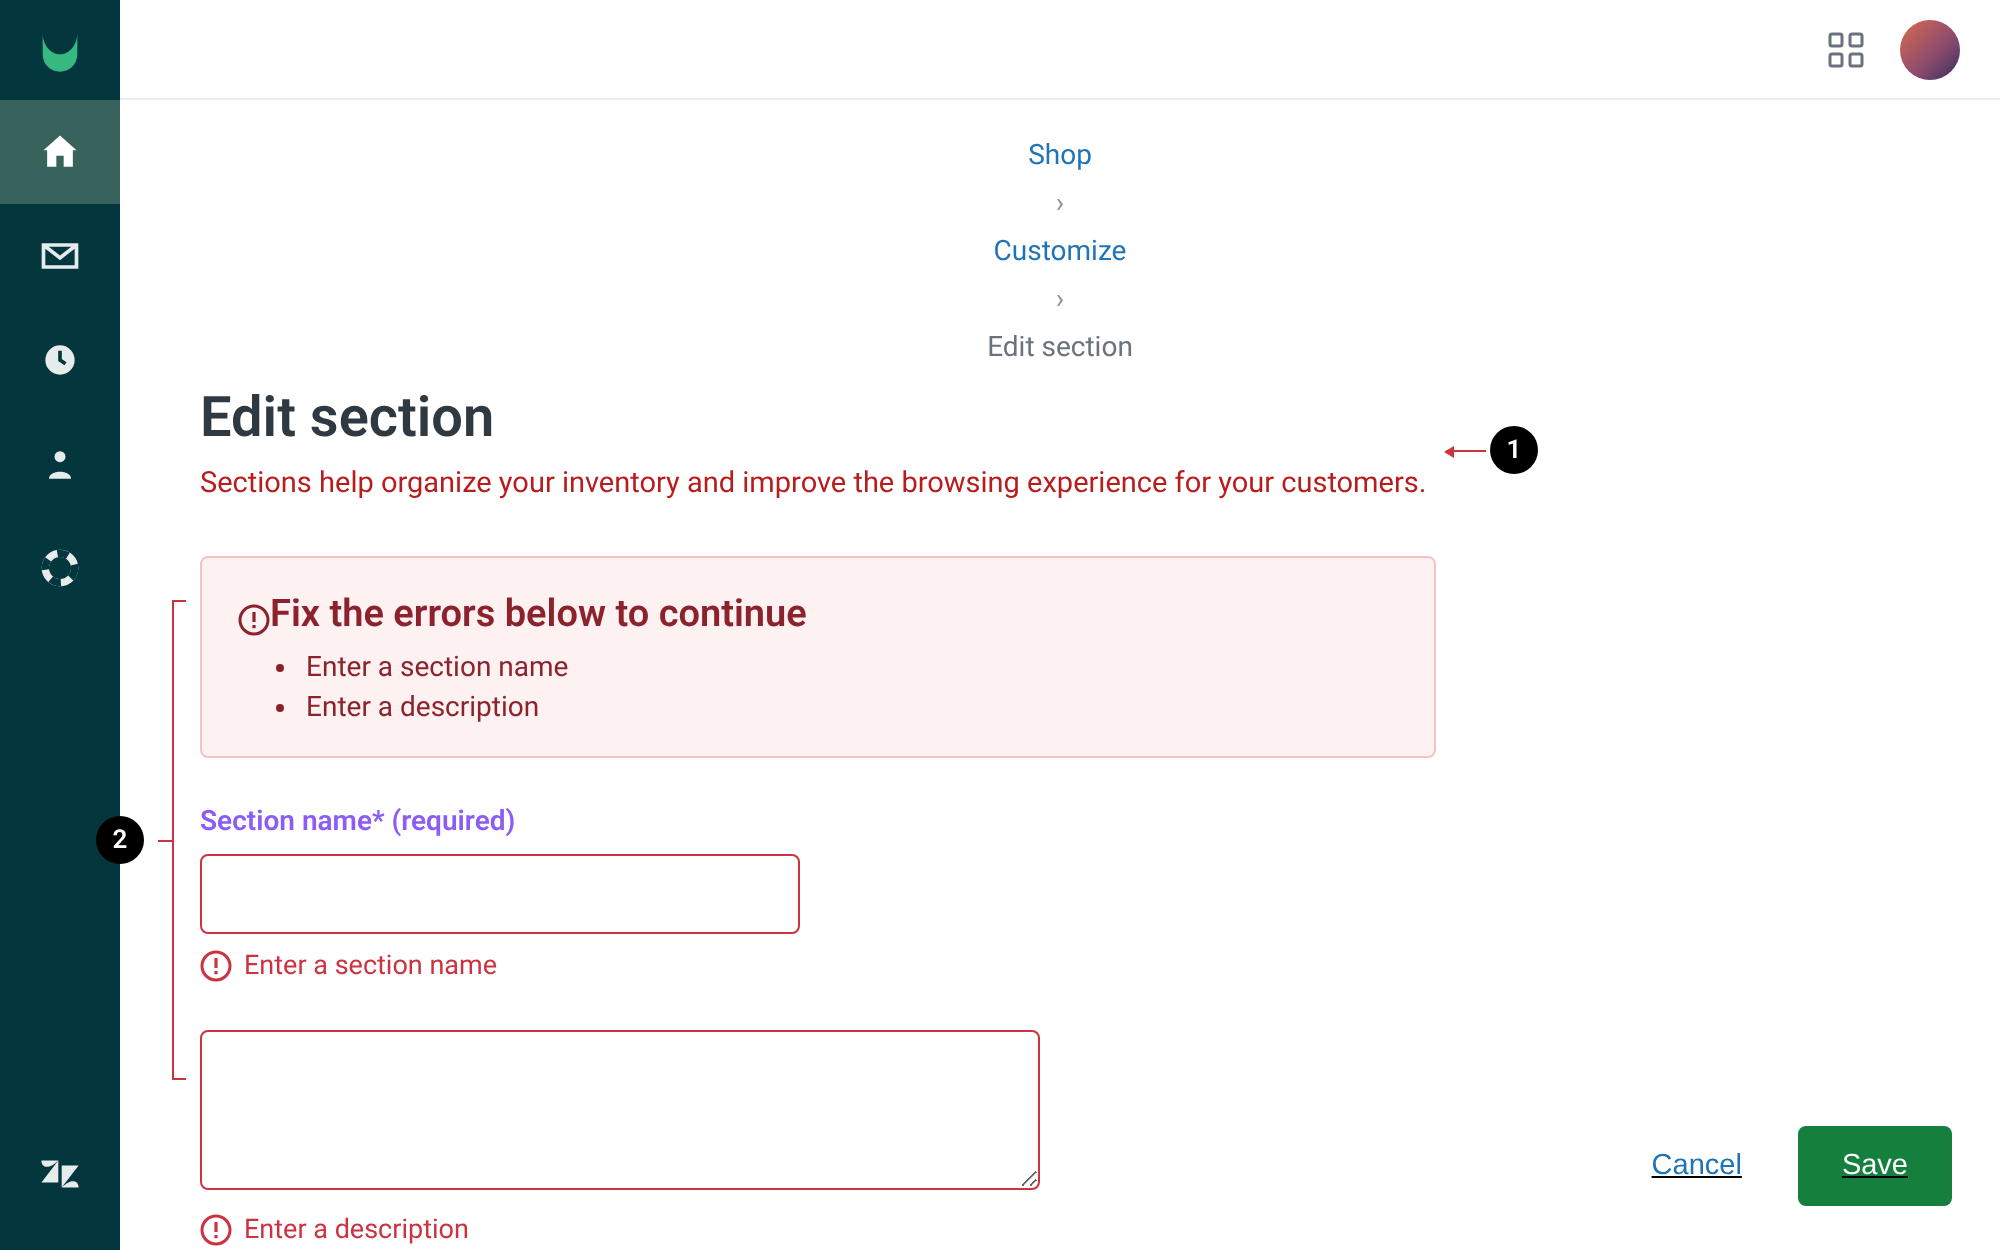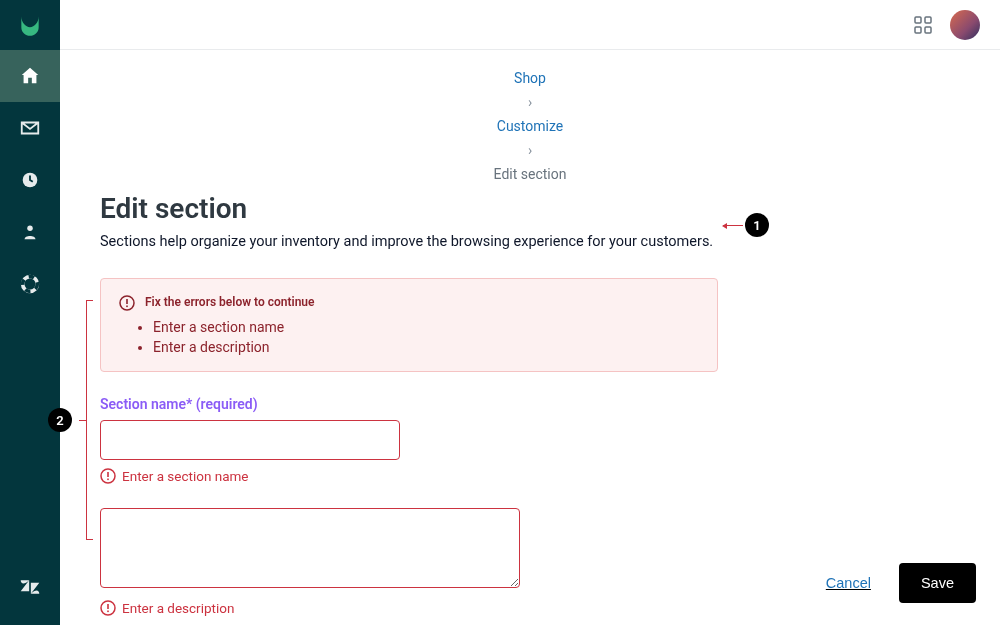--- a/index.html
+++ b/index.html
@@ -19,36 +19,36 @@
   .main { flex: 1; display: flex; flex-direction: column; background: #fff; }
   .topbar { height: 50px; display: flex; align-items: center; justify-content: flex-end; padding: 0 20px; gap: 18px; border-bottom: 1px solid #e9ebed; }
   .apps-icon { width: 18px; height: 18px; cursor: pointer; }
   .avatar { width: 30px; height: 30px; border-radius: 50%; background: linear-gradient(135deg, #d96b4f, #8a4a6e 60%, #2f2f5f); cursor: pointer; background-size: cover; }
 
   .content { padding: 20px 40px 0 40px; flex: 1; position: relative; }
   .breadcrumb { font-size: 14px; color: #68737d; display: flex; gap: 8px; align-items: center; flex-direction: column; }
   .breadcrumb .link { color: #1f73b7; cursor: pointer; }
   .breadcrumb .sep { color: #87929d; }
   .page-title { font-size: 28px; font-weight: 600; color: #2f3941; margin-top: 10px; }
-  .page-sub { font-size: 14.5px; color: #0f172a; margin-top: 8px; }
+  .page-sub { font-size: 14.5px; color: #b91c1c; margin-top: 8px; }
 
   .alert { margin-top: 28px; width: 618px; border: 1px solid #f5c3c3; background: #fdf1f1; border-radius: 4px; padding: 16px 18px; color: #8c232c; }
-  .alert-head { display: flex; align-items: flex-start; gap: 10px; font-weight: 600; font-size: 12px; }
+  .alert-head { display: flex; align-items: flex-end; font-weight: 600; font-size: 19px; }
   .alert ul { margin: 8px 0 0 34px; font-size: 14px; }
   .alert ul li { margin-top: 4px; }
 
   .field { margin-top: 24px; }
   .field-label { font-size: 14px; font-weight: 600; color: #8b5cf6; margin-bottom: 8px; }
   input.text-input { width: 300px; height: 40px; border: 1px solid #cc3340; border-radius: 4px; padding: 0 10px; font-size: 14px; outline: none; }
   textarea.text-area { width: 420px; height: 80px; border: 1px solid #cc3340; border-radius: 4px; padding: 8px 10px; font-size: 14px; outline: none; resize: both; }
   .err { display: flex; align-items: center; gap: 6px; margin-top: 8px; color: #cc3340; font-size: 13.5px; }
 
   .footer { position: absolute; right: 24px; bottom: 22px; display: flex; gap: 24px; align-items: center; text-decoration: underline; }
   .btn-cancel { color: #1f73b7; font-size: 14.5px; background: none; border: none; cursor: pointer; padding: 10px 4px; }
-  .btn-save { background: #000000; color: #fff; border: none; border-radius: 4px; padding: 12px 22px; font-size: 14.5px; cursor: pointer; }
+  .btn-save { background: #15803d; color: #fff; border: none; border-radius: 4px; padding: 12px 22px; font-size: 14.5px; cursor: pointer; }
 
   
   .marker { position: absolute; display: flex; align-items: center; z-index: 10; }
   .bubble { width: 24px; height: 24px; border-radius: 50%; background: #000; color: #fff; font-size: 13px; font-weight: 600; display: flex; align-items: center; justify-content: center; }
   .arrow-left { width: 20px; height: 0; border-top: 1px solid #cc3340; position: relative; margin-right: 2px; }
   .arrow-left::before { content: ""; position: absolute; left: -1px; top: -3px; border-top: 3px solid transparent; border-bottom: 3px solid transparent; border-right: 5px solid #cc3340; }
 
   .bracket { position: absolute; border-left: 1px solid #cc3340; }
   .bracket::before, .bracket::after { content: ""; position: absolute; width: 6px; height: 1px; background: #cc3340; left: 0; }
   .bracket::before { top: 0; }

